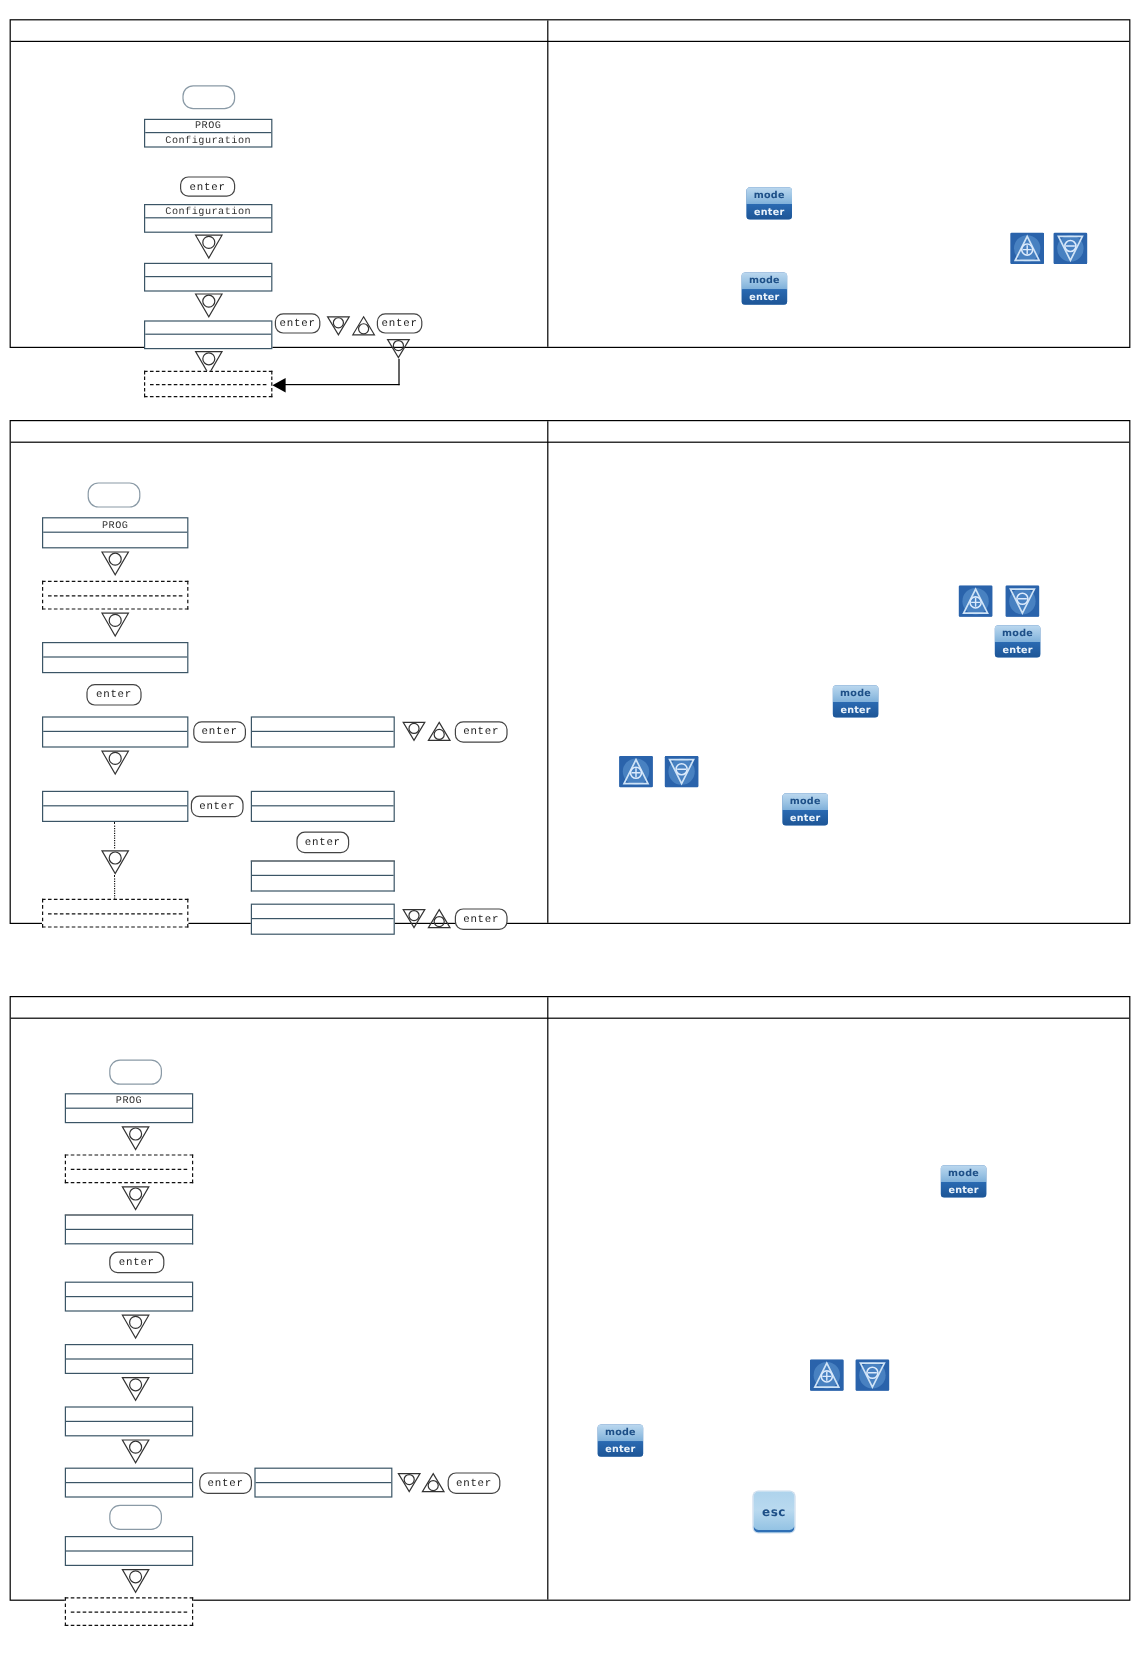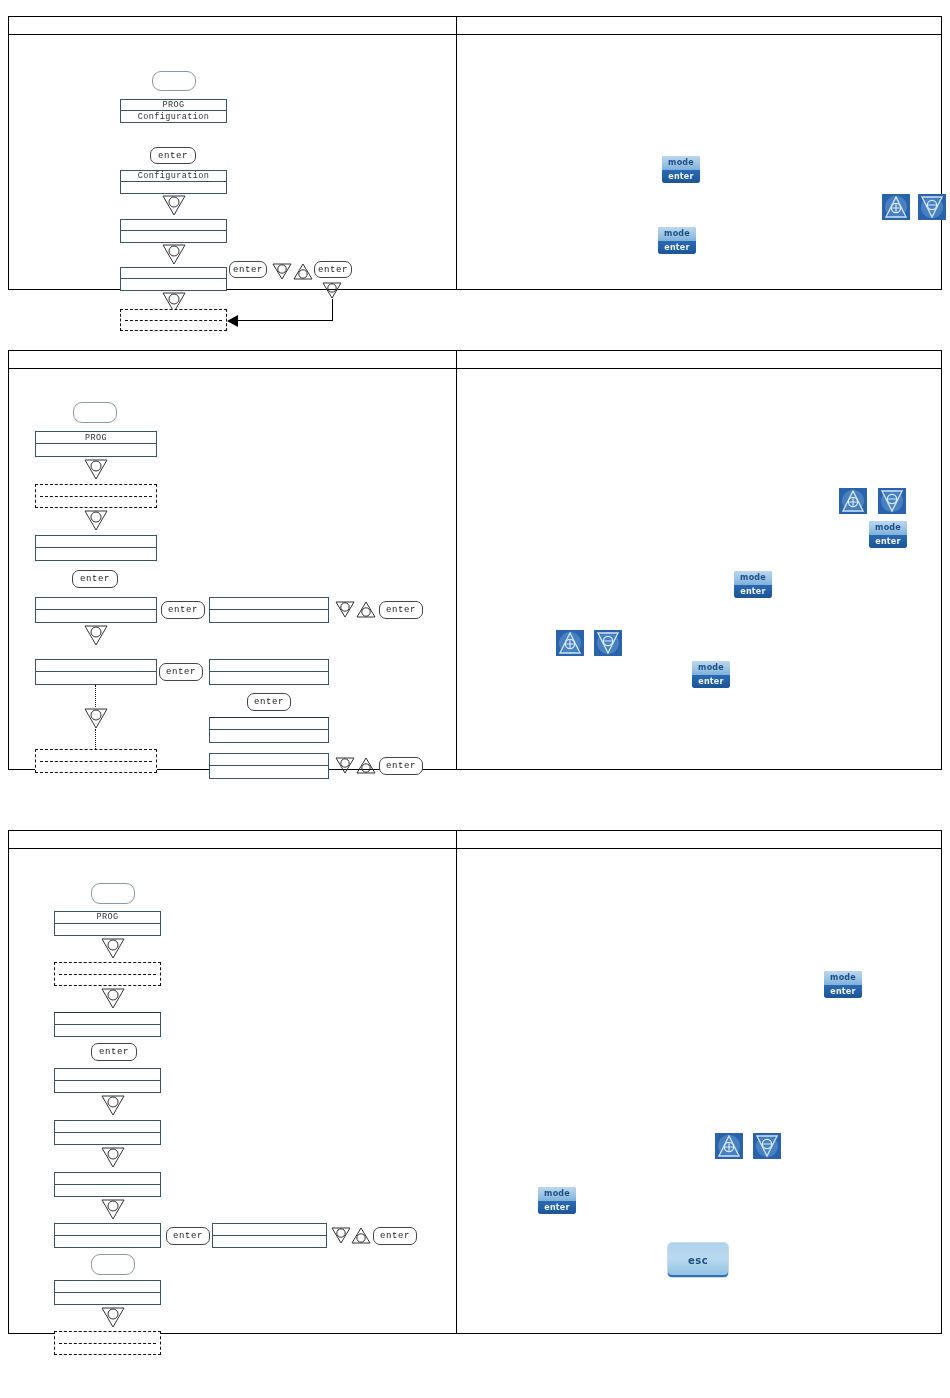--- a/index.html
+++ b/index.html
@@ -61,21 +61,21 @@
   .vline{position:absolute;border-left:1px solid #333;}
   .vdot{position:absolute;border-left:1.4px dotted #111;}
   .hline{position:absolute;border-top:1.6px solid #000;}
   .arrowhead{
     position:absolute;width:0;height:0;
     border-top:6px solid transparent;border-bottom:6px solid transparent;
     border-right:11px solid #000;
   }
 
   
-  .keyicon{position:absolute;box-sizing:border-box;margin-left:40px;}
+  .keyicon{position:absolute;box-sizing:border-box;}
 
   .mode-enter{
     background:#2f6fb5;border-radius:3px;overflow:hidden;
     display:flex;flex-direction:column;
     box-shadow:0 0 0 1px rgba(255,255,255,.35) inset;
   }
   .mode-enter .m{
     flex:1;background:linear-gradient(180deg,#bcd8ef 0%,#9cc4e4 55%,#7fb0da 100%);
     display:flex;align-items:center;justify-content:center;
     font-family:"DejaVu Sans",sans-serif;font-weight:bold;
@@ -567,17 +567,17 @@
           <circle cx="14" cy="11" r="4.6" fill="none" stroke="#dbeafc" stroke-width="1.3"></circle>
           <line x1="10.3" y1="11" x2="17.7" y2="11" stroke="#dbeafc" stroke-width="1.2"></line>
         </svg>
       </div>
 
       <div class="keyicon mode-enter" style="left:42px;top:322px;width:38px;height:27px;">
         <div class="m">mode</div>
         <div class="e">enter</div>
       </div>
 
-      <div class="keyicon esc-key" style="left:172px;top:378px;width:60px;height:34px;">esc</div>
+      <div class="keyicon esc-key" style="left:172px;top:378px;width:34px;height:34px;">esc</div>
     </div>
 
   </div>
 </div>
 
 </body></html>

